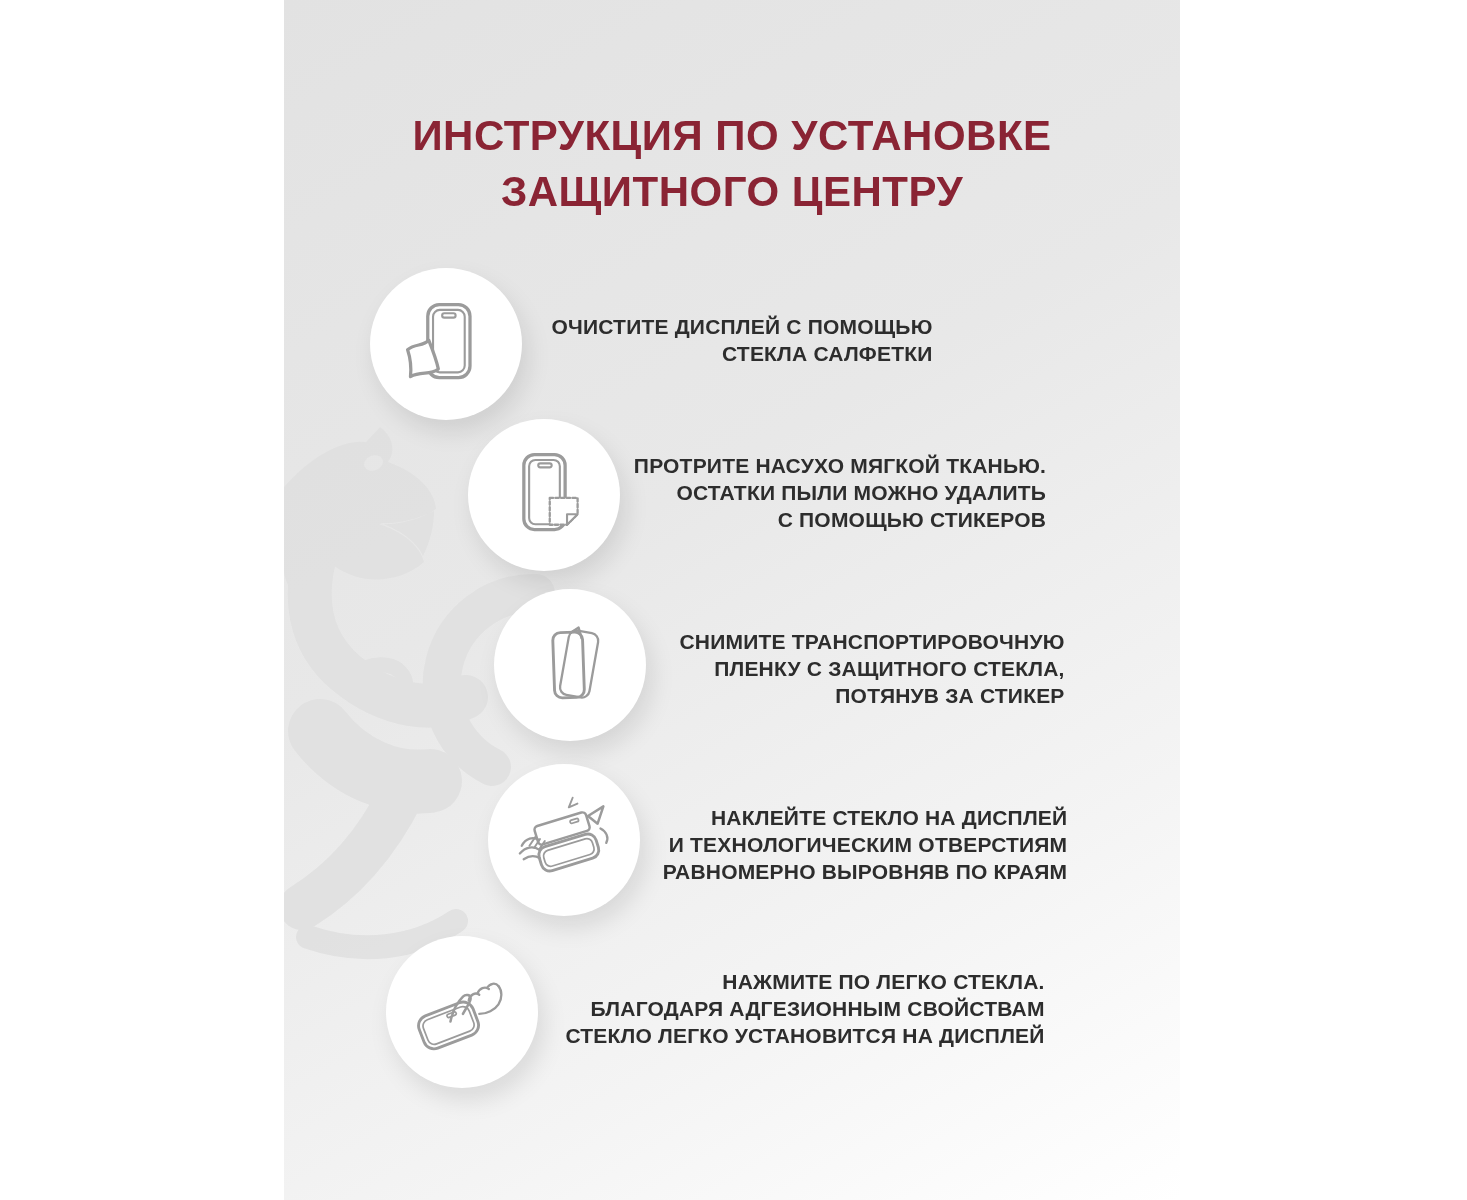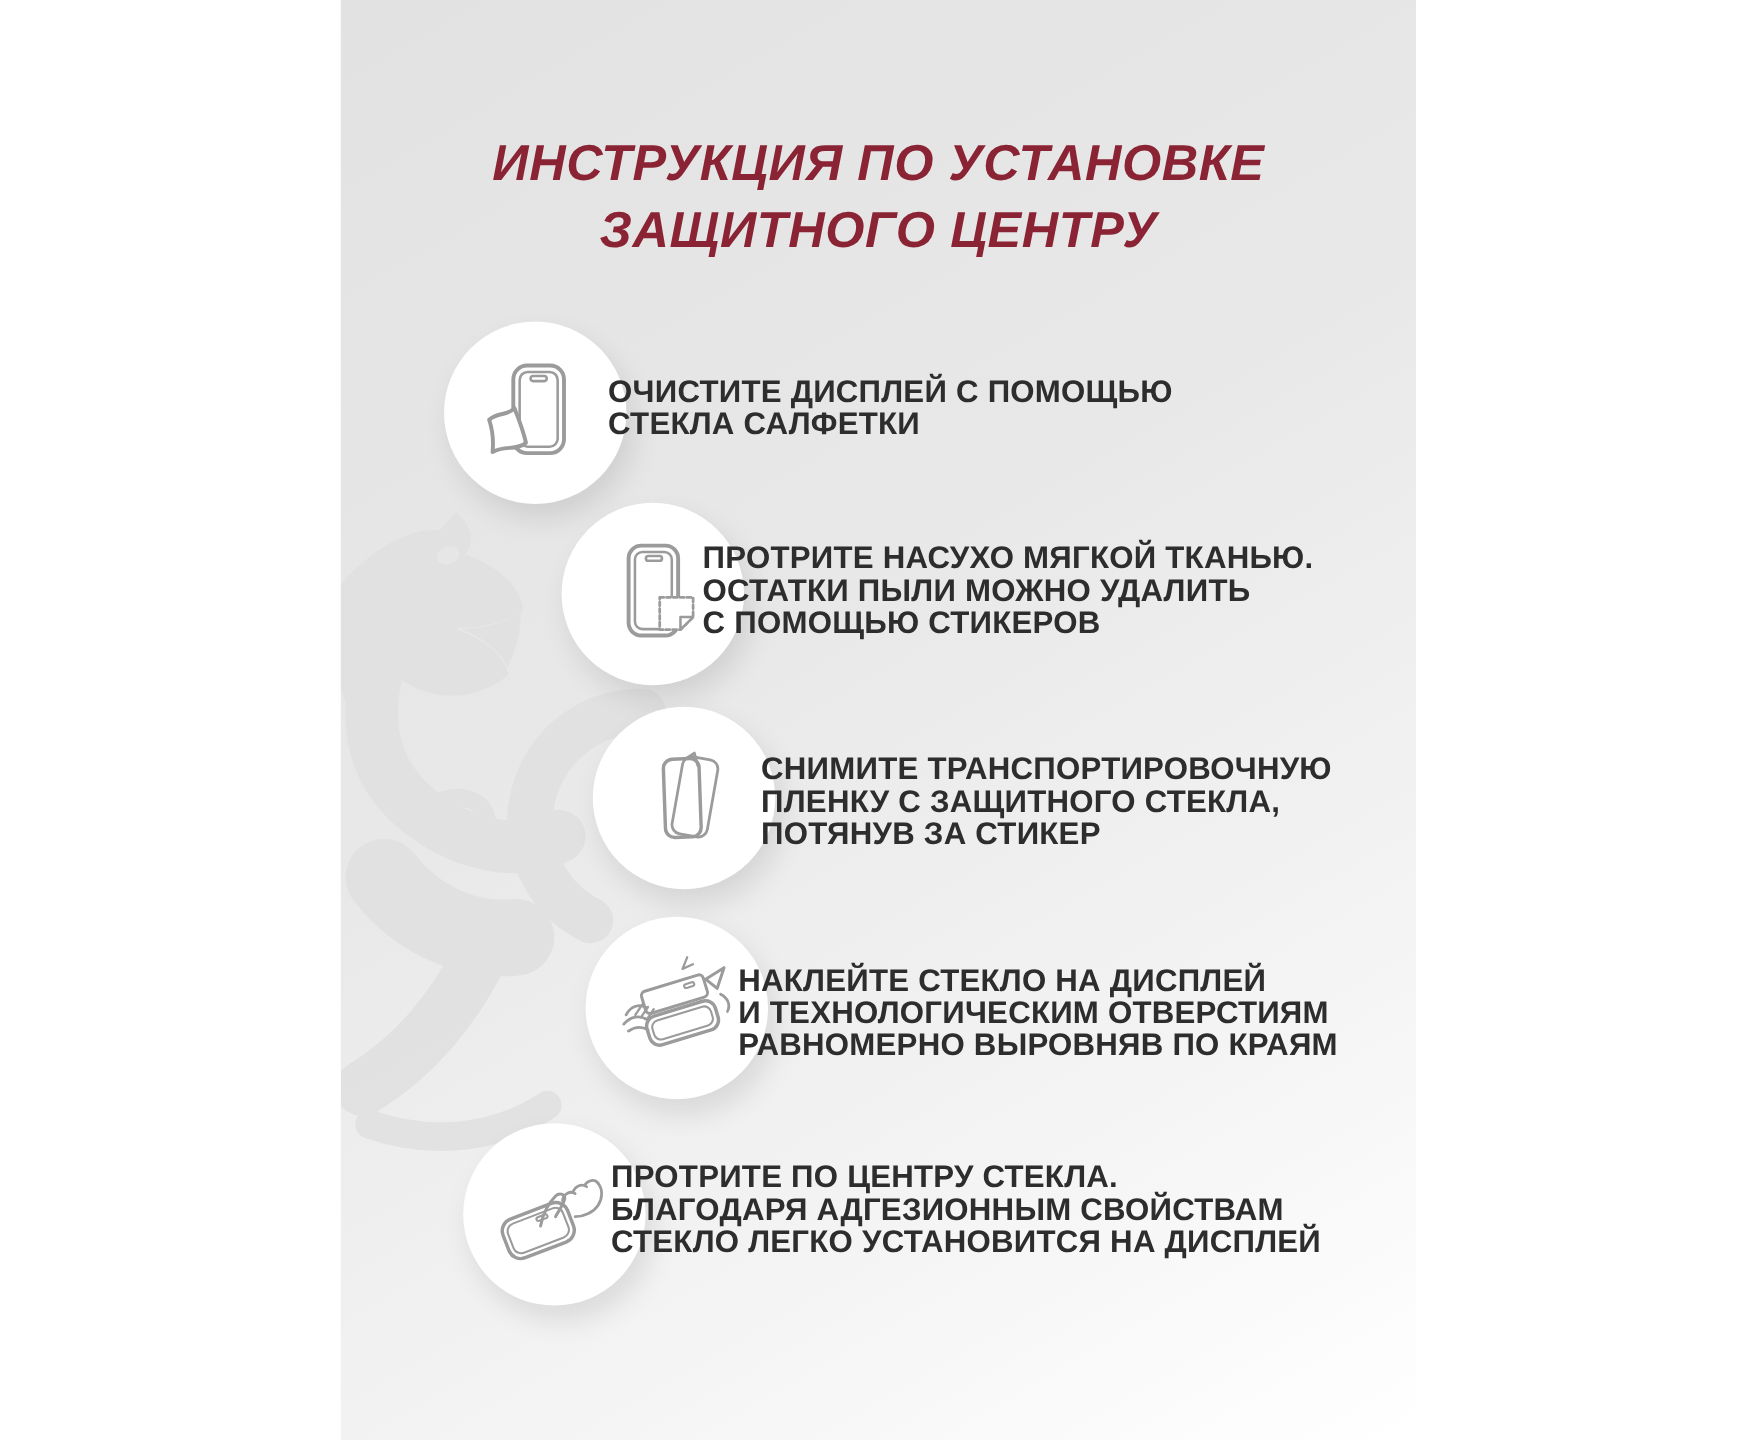--- a/index.html
+++ b/index.html
@@ -11,32 +11,32 @@
   }
   .sheet{
     position:absolute;left:284px;top:0;width:896px;height:1200px;
     background:linear-gradient(150deg,#e2e2e2 0%,#e8e8e8 42%,#f4f4f4 75%,#ffffff 100%);
     overflow:hidden;
   }
   .watermark{position:absolute;left:0;top:425px;pointer-events:none;}
   .title{
     position:absolute;top:108px;left:0;width:100%;
     text-align:center;color:#8a2434;
-    font-size:42px;font-weight:bold;line-height:56px;letter-spacing:.5px;font-style:italic;
+    font-size:42px;font-weight:bold;line-height:56px;letter-spacing:.5px;
   }
   .title span{display:block;white-space:nowrap;}
   .circle{
     position:absolute;width:152px;height:152px;border-radius:50%;
     background:#ffffff;box-shadow:6px 12px 24px rgba(0,0,0,.10);
     display:flex;align-items:center;justify-content:center;
   }
   .step-text{
     position:absolute;transform:translate(-50%,-50%);
-    text-align:left;color:#2d2d2d;
-    font-size:26px;font-weight:bold;line-height:27px;letter-spacing:.2px;
+    text-align:right;color:#2d2d2d;
+    font-size:21px;font-weight:bold;line-height:27px;letter-spacing:.2px;
   }
   .step-text span{display:block;white-space:nowrap;}
   .icon{stroke:#9b9b9b;fill:none;stroke-linecap:round;stroke-linejoin:round;}
   
   .c1{left:86px;top:268px;}  .t1{left:458px;top:340px;}
   .c2{left:184px;top:419px;} .t2{left:556px;top:492px;}
   .c3{left:210px;top:589px;} .t3{left:588px;top:668px;}
   .c4{left:204px;top:764px;} .t4{left:581px;top:844px;}
   .c5{left:102px;top:936px;} .t5{left:521px;top:1008px;}
 </style>
@@ -139,18 +139,18 @@
         <rect x="6" y="46" width="60" height="36" rx="11" stroke-width="3"></rect>
         <rect x="10.5" y="50.5" width="51" height="27" rx="7" stroke-width="1.8"></rect>
         <rect x="38" y="53" width="10" height="3.4" rx="1.7" stroke-width="1.8"></rect>
       </g>
       <path d="M38,60 C40,50 44,41 51,34 C54,31 59,32 59,36 C59,40 54,46 51,52" stroke-width="2.6"></path>
       <path d="M57,38 C58,32 64,29 68,32 M66,31 C68,25 74,23 78,26 M76,25 C79,20 85,19 88,23" stroke-width="2.4"></path>
       <path d="M88,23 C92,28 92,36 88,42 C84,48 76,52 68,52" stroke-width="2.4"></path>
     </svg>
   </div>
   <div class="step-text t5">
-    <span>ПРОТРИТЕ ПО ЦЕНТРУ СТЕКЛА.</span>
+    <span>НАЖМИТЕ ПО ЛЕГКО СТЕКЛА.</span>
     <span>БЛАГОДАРЯ АДГЕЗИОННЫМ СВОЙСТВАМ</span>
     <span>СТЕКЛО ЛЕГКО УСТАНОВИТСЯ НА ДИСПЛЕЙ</span>
   </div>
 
 </div>
 
 </body></html>

